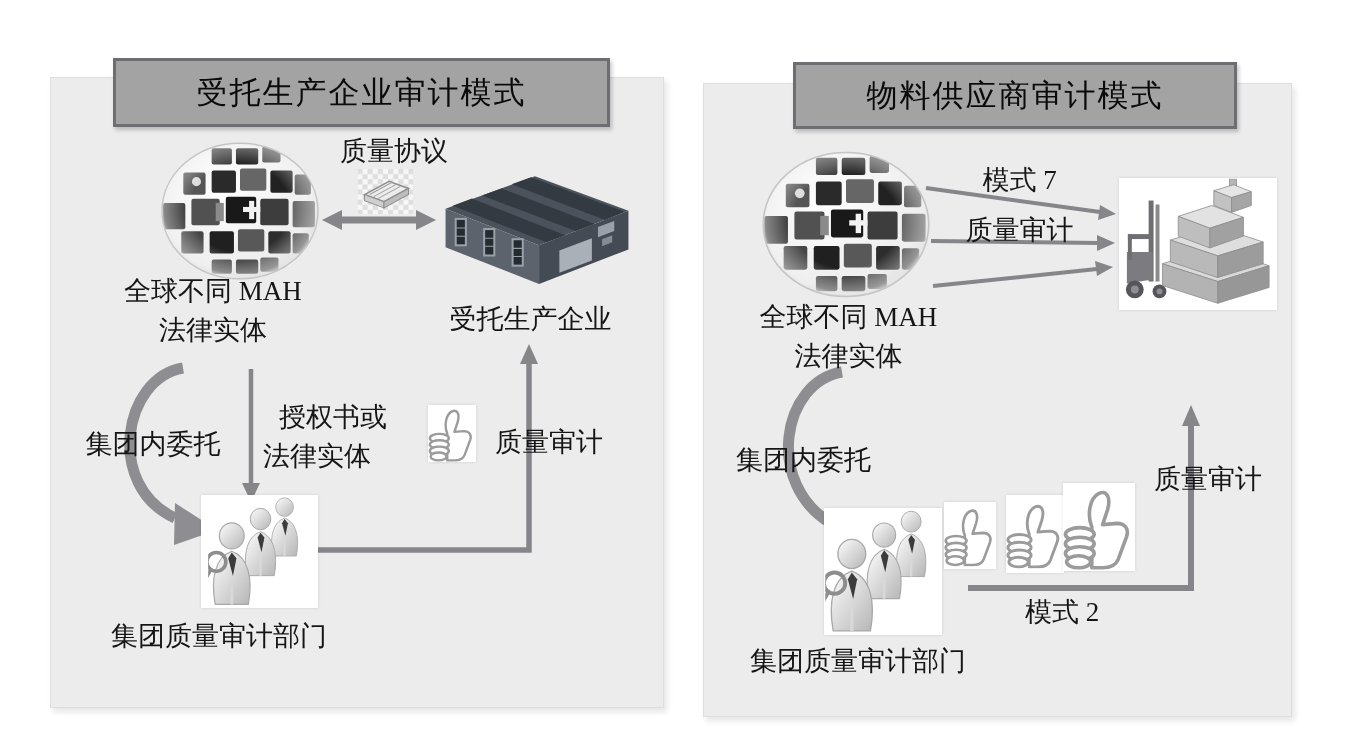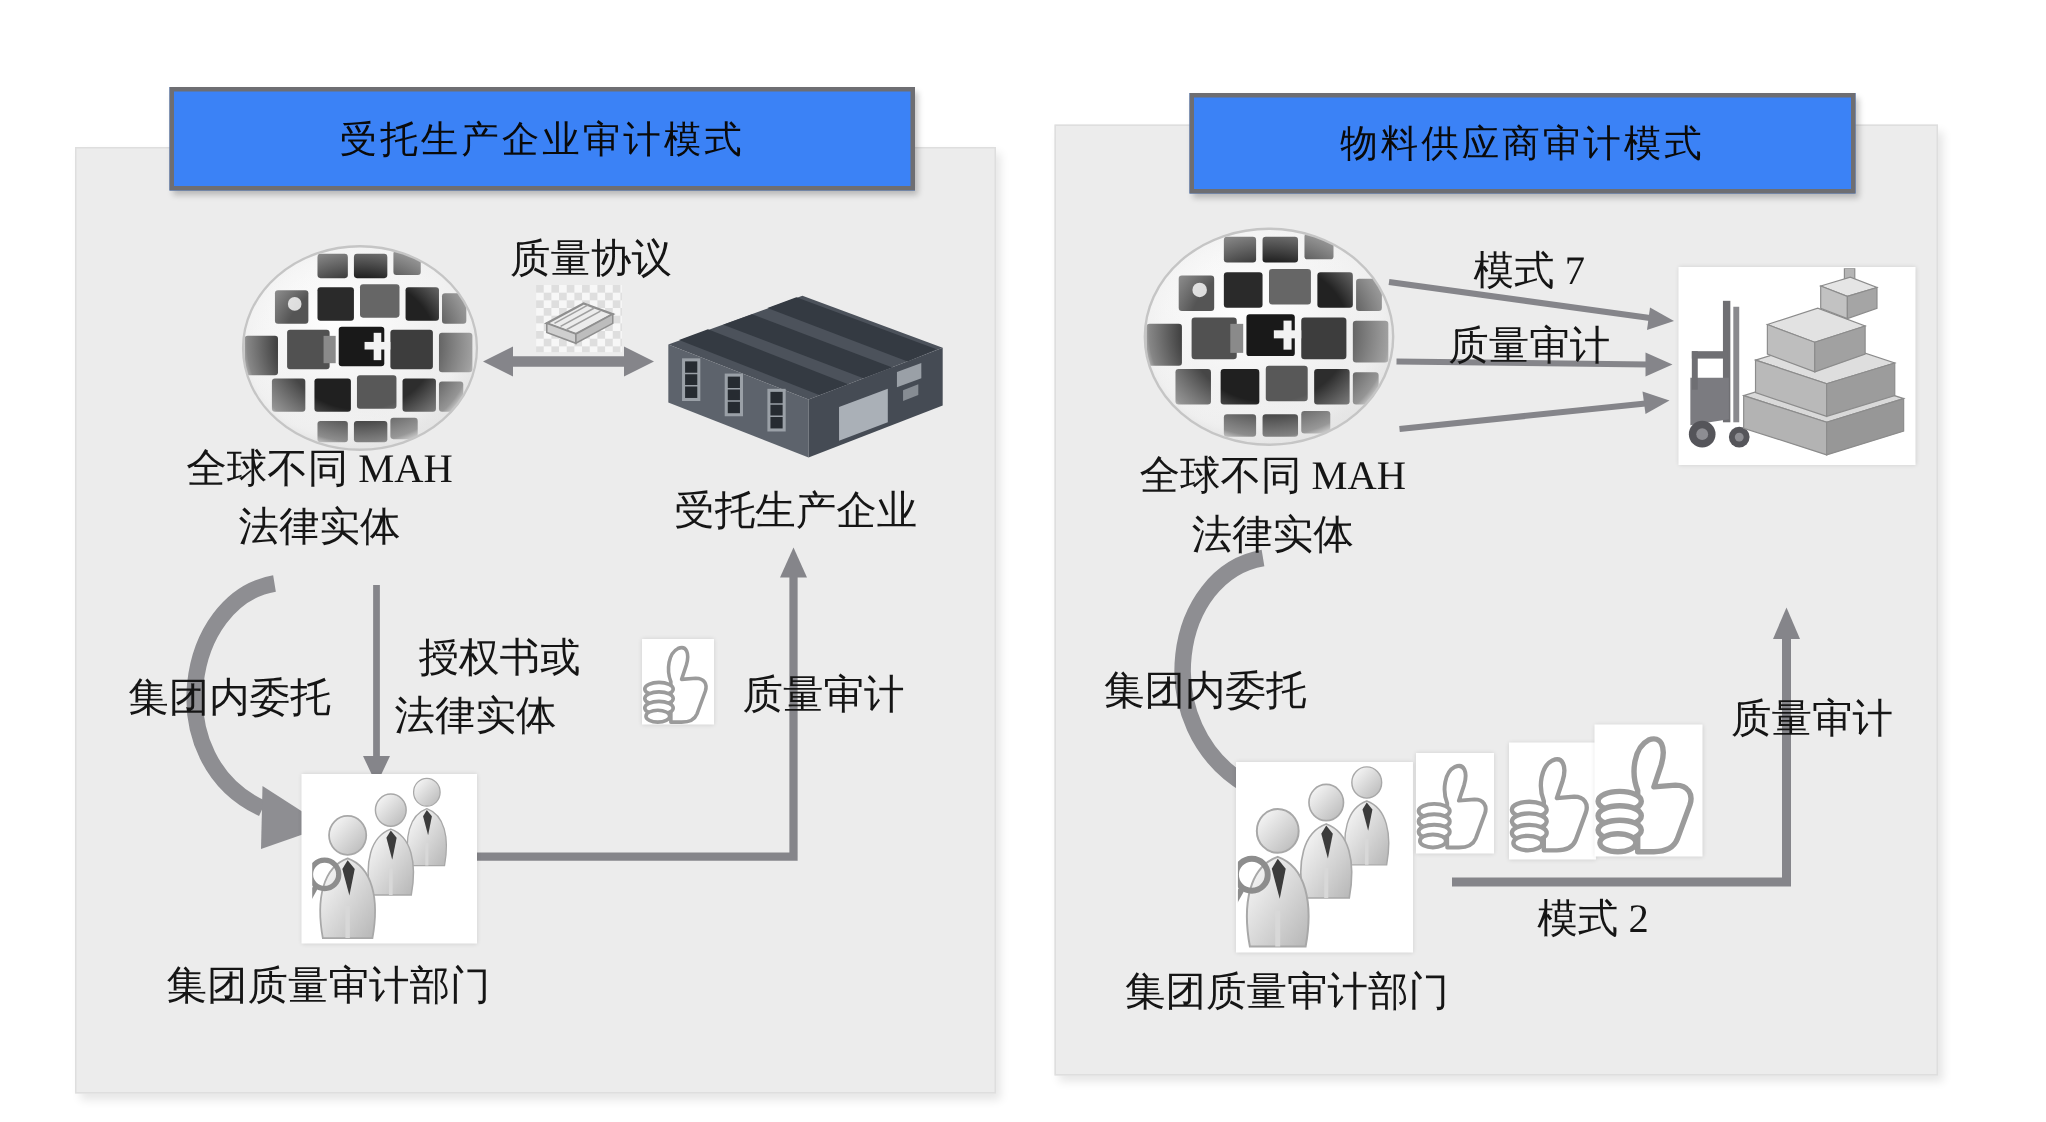--- a/index.html
+++ b/index.html
@@ -1,23 +1,23 @@
 <!DOCTYPE html>
 <html><head>
 <meta charset="utf-8">
 <style>
   html,body{margin:0;padding:0;background:#ffffff;}
   #canvas{position:relative;width:1364px;height:748px;background:#ffffff;overflow:hidden;
           font-family:"Liberation Serif","DejaVu Serif",serif;color:#151515;}
   .panel{position:absolute;background:#ececec;border:1px solid #dedede;
          box-shadow:3px 4px 6px rgba(0,0,0,0.10);}
-  .hdr{position:absolute;background:#3b82f6;border:3px solid #6e6e72;
+  .hdr{position:absolute;background:#a3a3a3;border:3px solid #6e6e72;
        box-shadow:2px 3px 4px rgba(0,0,0,0.22);
        display:flex;align-items:center;justify-content:center;
-       font-size:25px;letter-spacing:2px;color:#0a0a0a;z-index:6;box-sizing:border-box;}
+       font-size:31px;letter-spacing:2px;color:#0a0a0a;z-index:6;box-sizing:border-box;}
   .lbl{position:absolute;font-size:27px;line-height:1.2;text-align:center;color:#151515;z-index:5;}
   .lbl.left{text-align:left;}
   .arrows{position:absolute;left:0;top:0;z-index:3;pointer-events:none;}
   .icobox{position:absolute;z-index:4;}
   .whitebox{background:#ffffff;box-shadow:0 0 3px rgba(0,0,0,0.12);}
   .icobox svg{display:block;width:100%;height:100%;}
 </style>
 </head>
 <body>
 
@@ -177,21 +177,21 @@
         <polygon points="96,12 116,6 134,13 114,19" fill="#e5e5e5"></polygon>
         <polygon points="96,12 114,19 114,34 96,27" fill="#c2c2c2"></polygon>
         <polygon points="114,19 134,13 134,27 114,34" fill="#a5a5a5"></polygon>
       </g>
     </symbol>
   </defs>
 </svg>
 
 <div id="canvas">
 
-  <div class="panel" style="left:50px;top:98px;width:612px;height:629px;font-family:Liberation Serif, serif;">
+  <div class="panel" style="left:50px;top:77px;width:612px;height:629px;font-family:Liberation Serif, serif;">
 
     <svg class="arrows" width="612" height="629" viewBox="0 0 612 629">
       <g stroke="#85858a" fill="#85858a">
         <line x1="289" y1="142" x2="367" y2="142" stroke-width="7"></line>
         <polygon points="271,142 291,132 291,152" stroke="none"></polygon>
         <polygon points="385,142 365,132 365,152" stroke="none"></polygon>
         <line x1="200" y1="291" x2="200" y2="407" stroke-width="4.5"></line>
         <polygon points="200,424 191,405 209,405" stroke="none"></polygon>
         <polyline points="267,472 478,472 478,284" stroke-width="5.5" fill="none"></polyline>
         <polygon points="478,266 469,286 487,286" stroke="none"></polygon>

